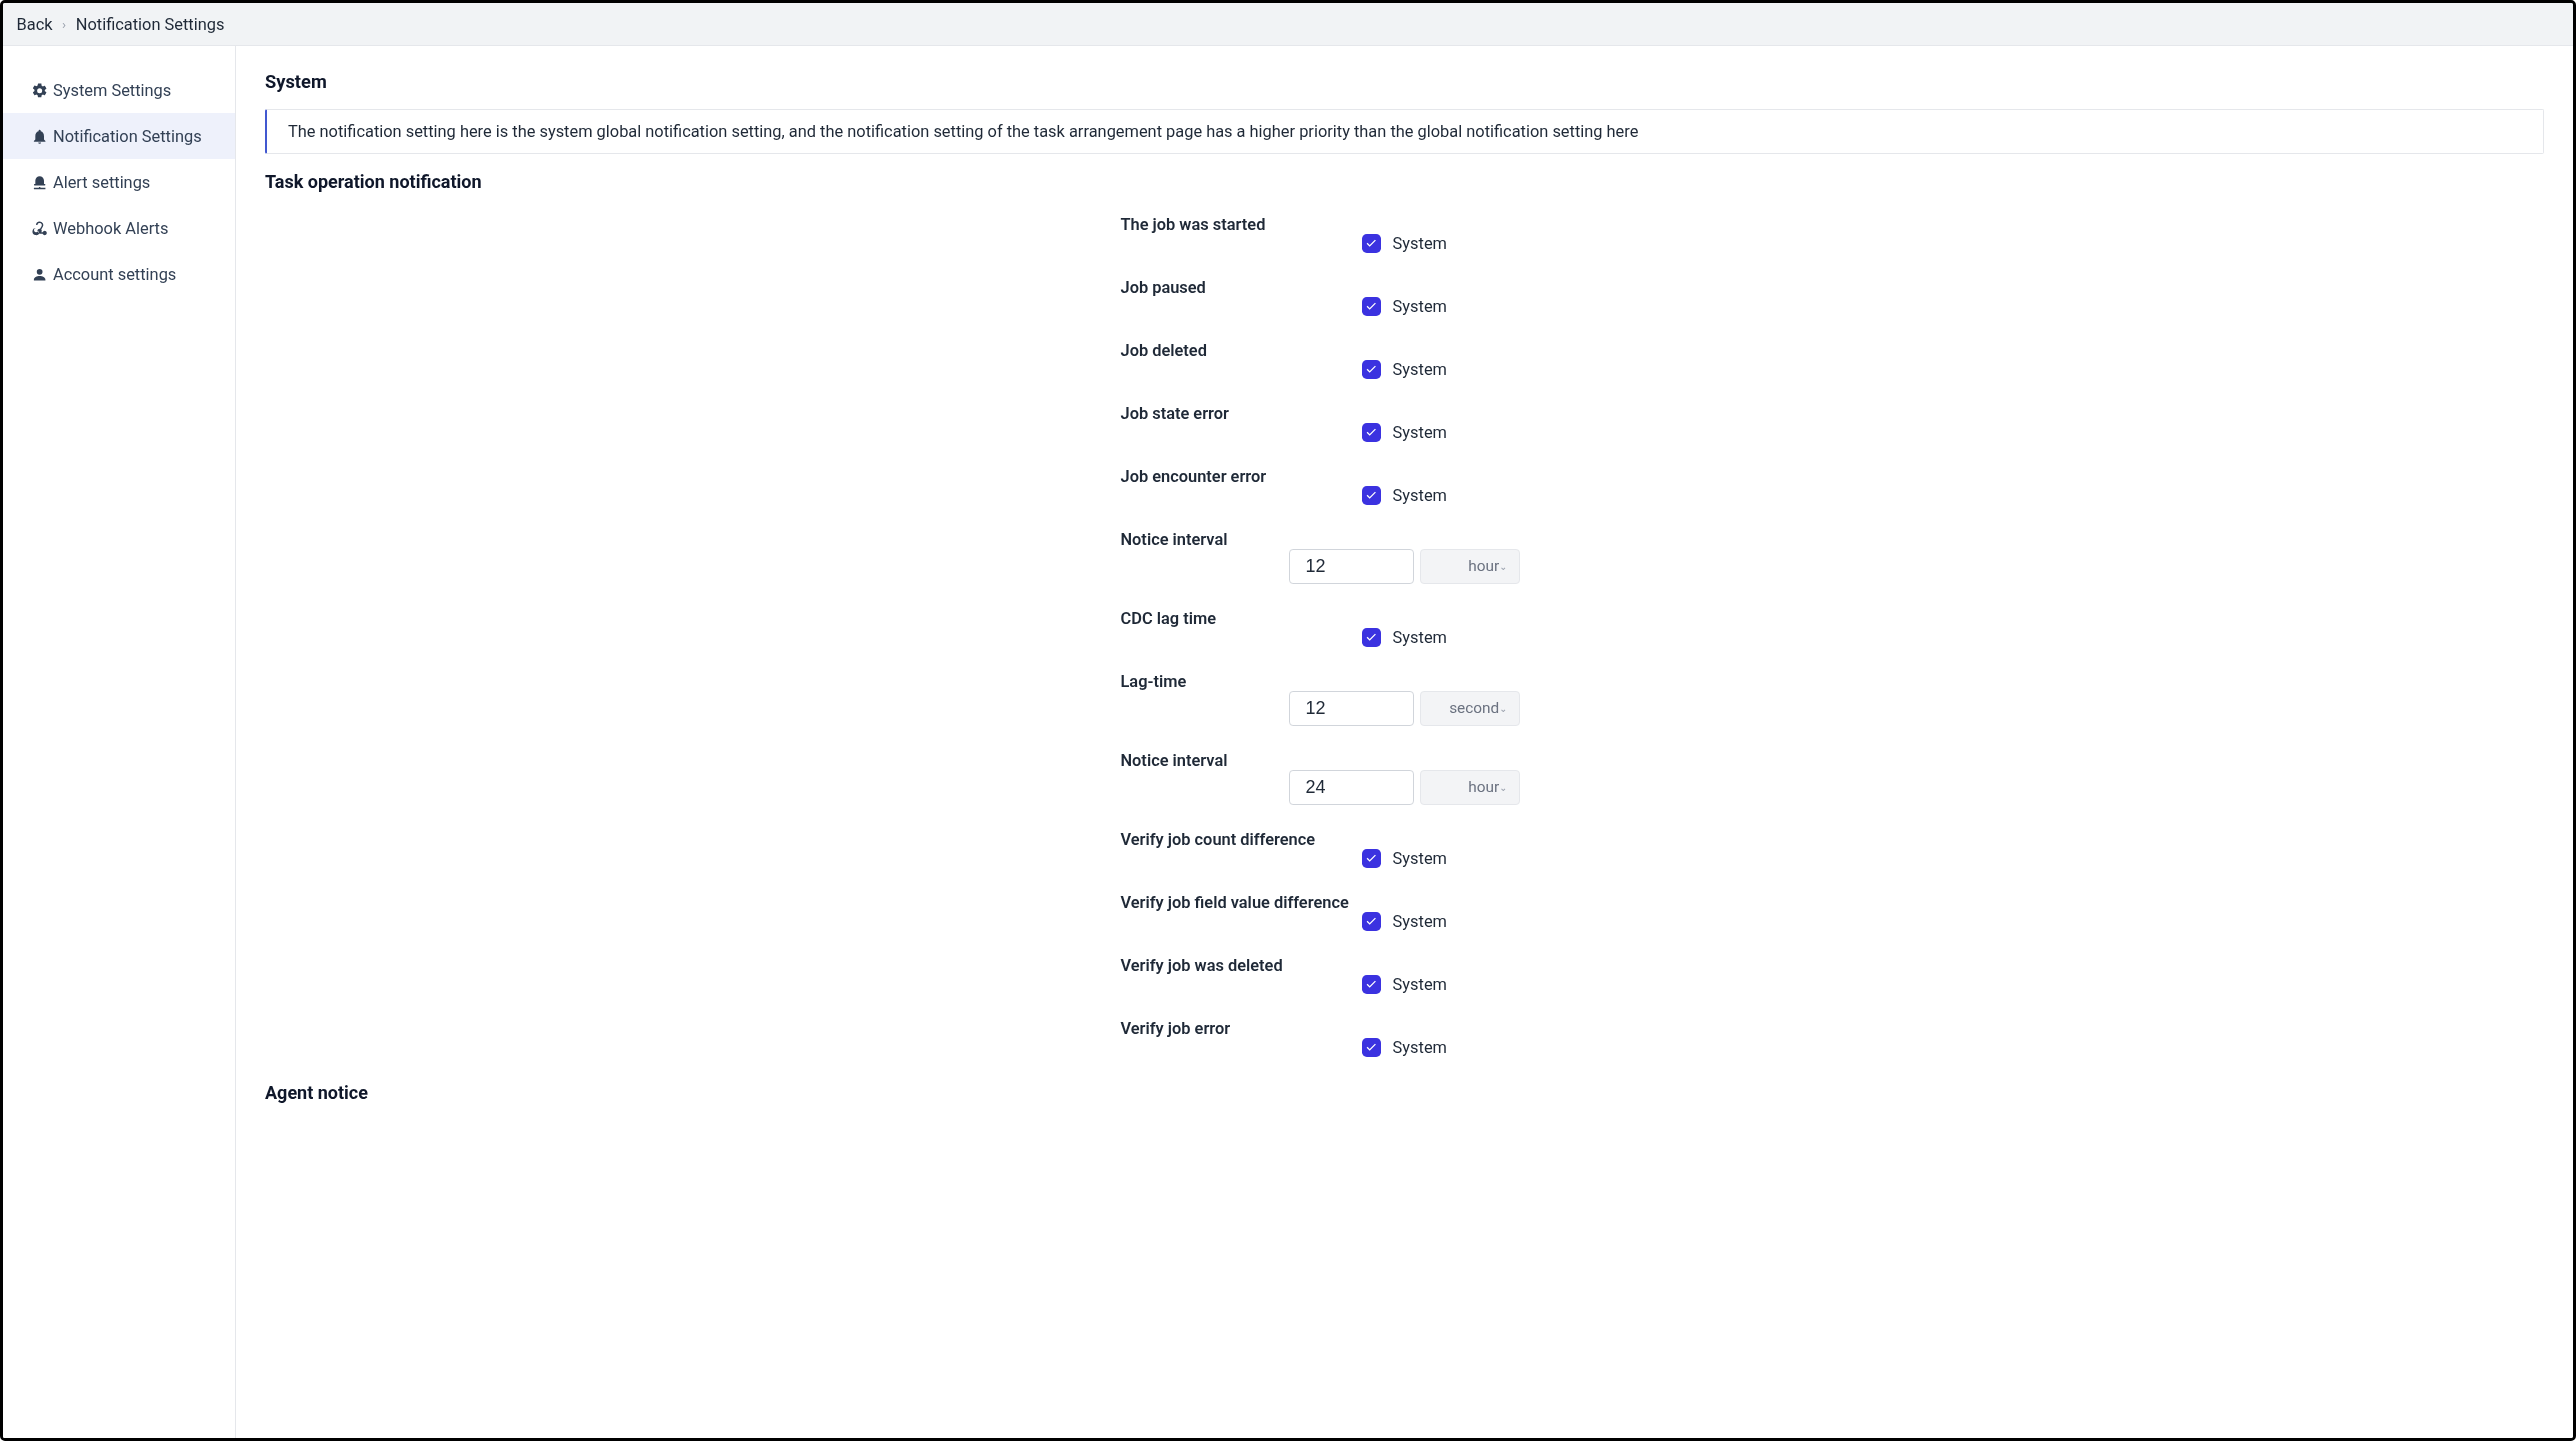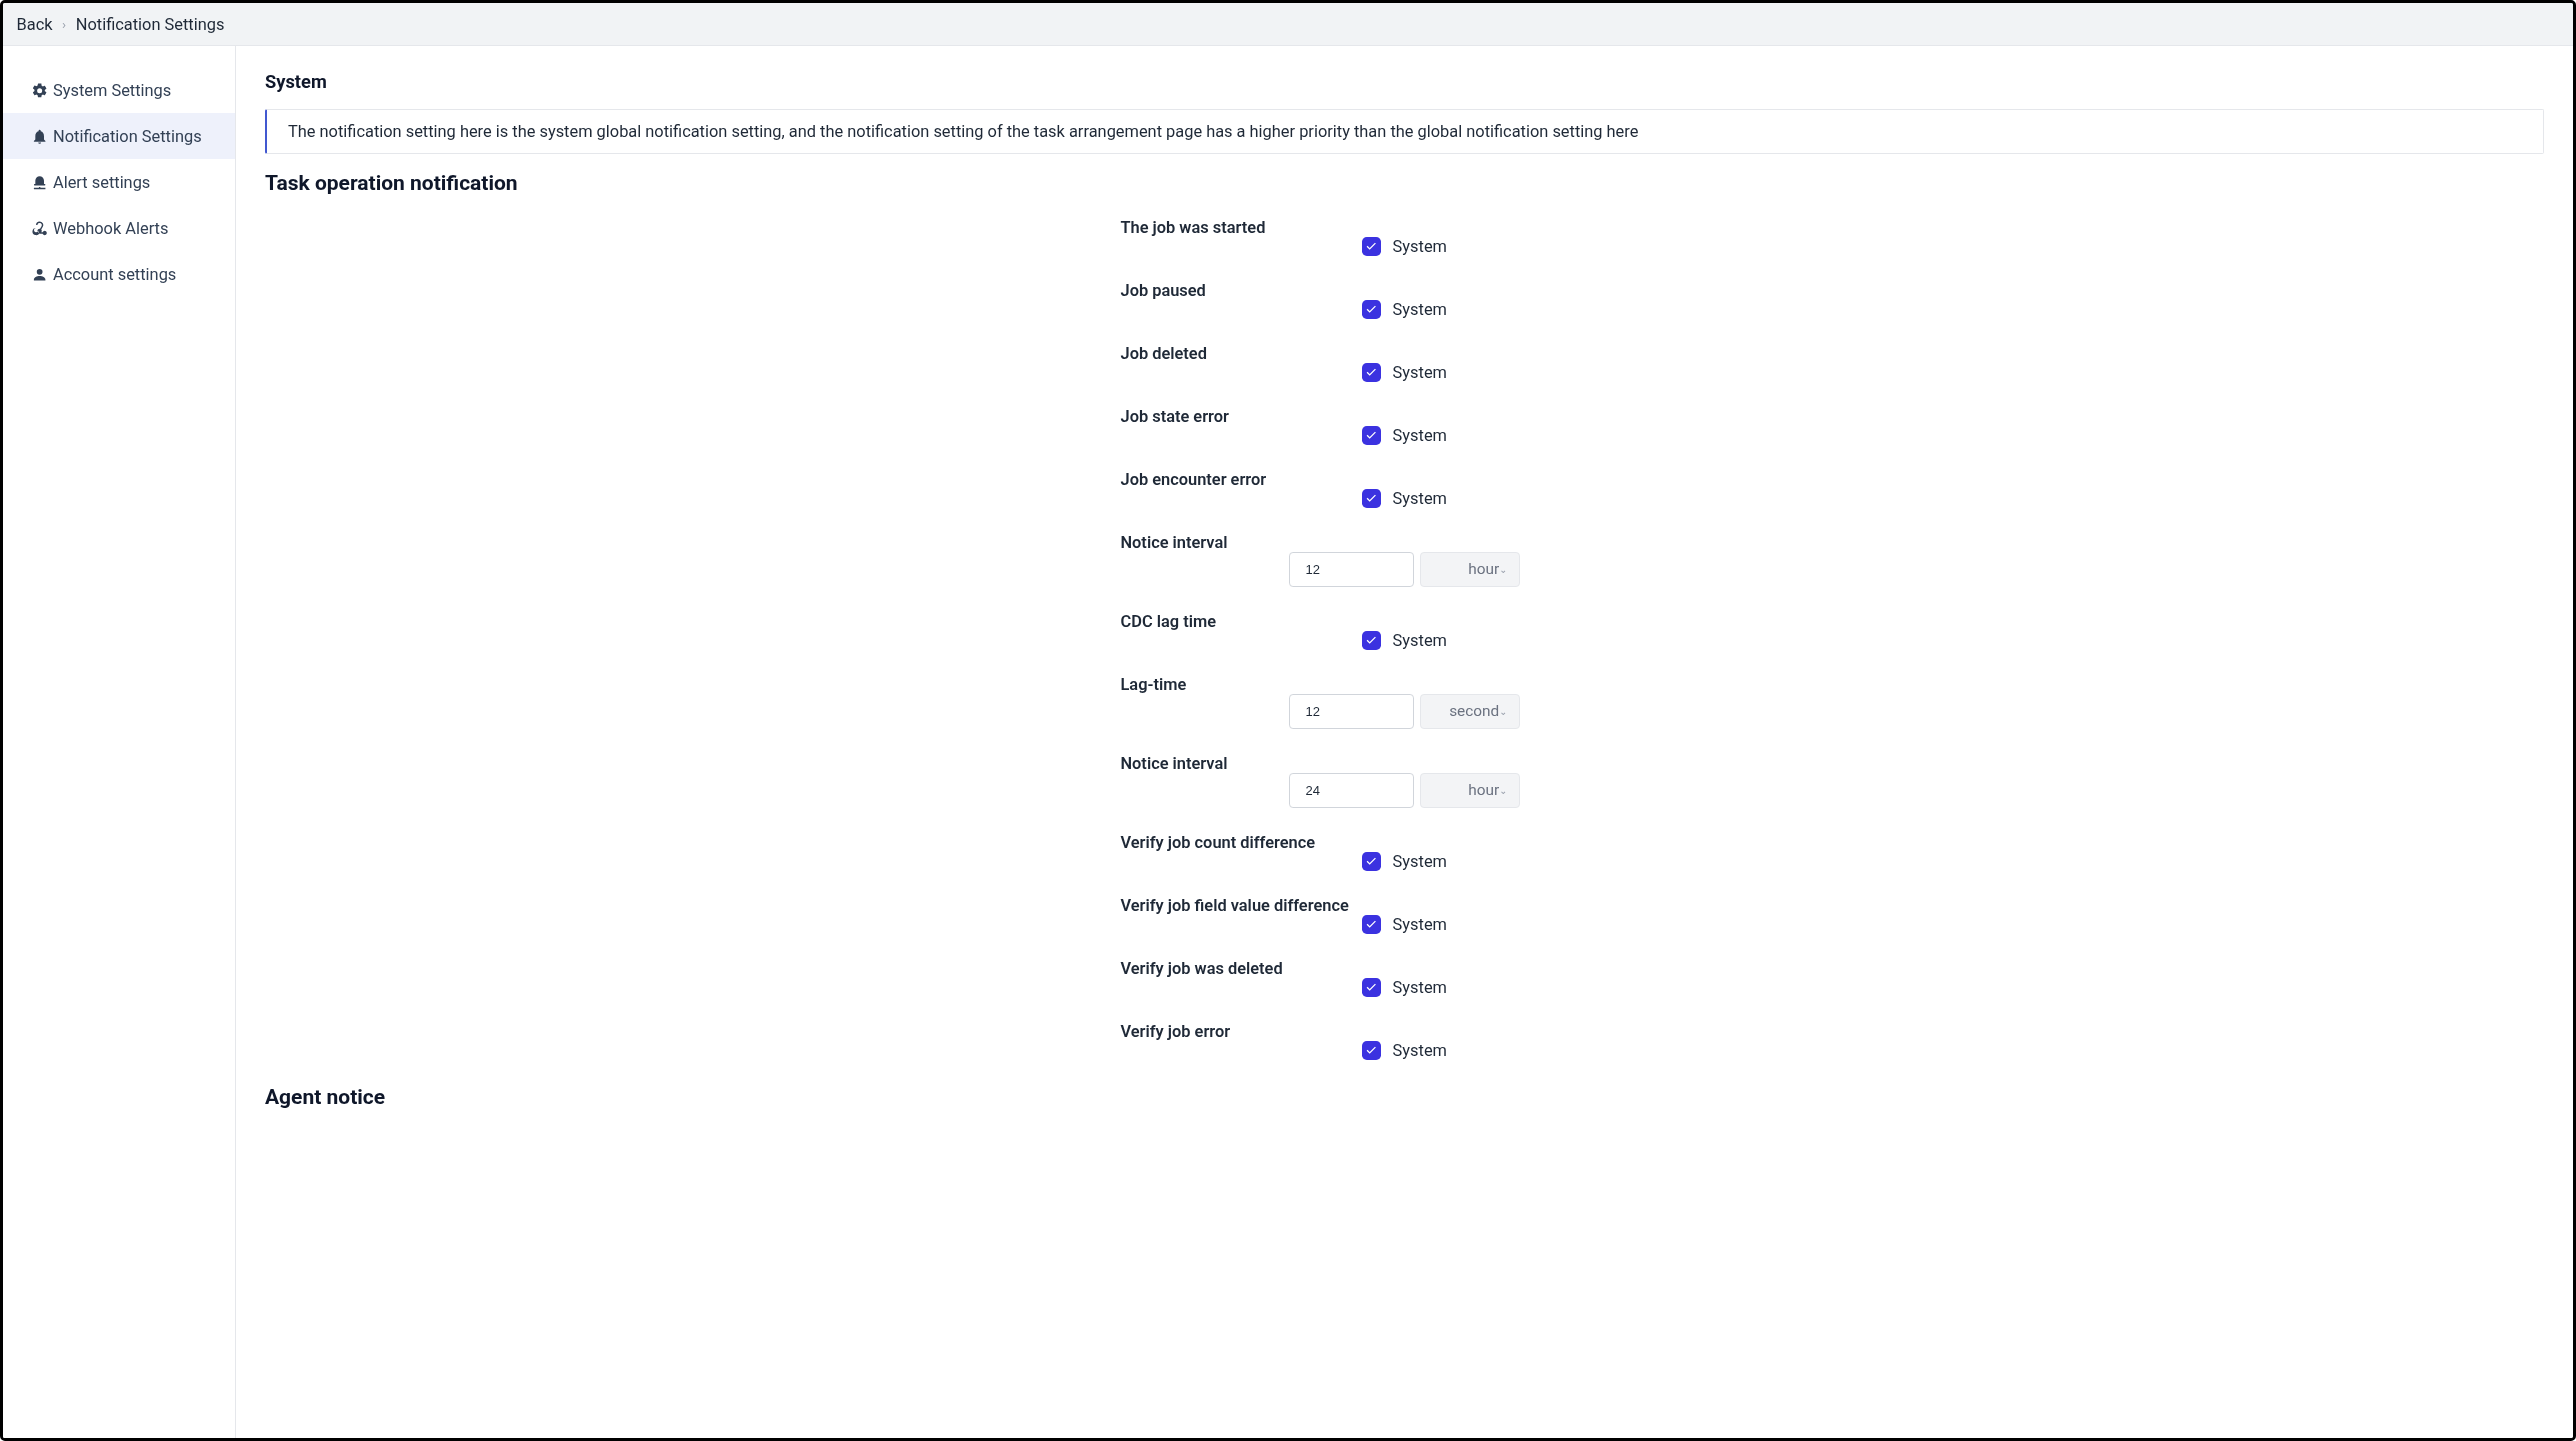--- a/index.html
+++ b/index.html
@@ -96,21 +96,21 @@
       border: 1px solid #e5e7eb;
       border-left: 2.9px solid #4158d0;
       border-radius: 1.9px;
       padding: 11.6px 21px;
       margin-bottom: 17.3px;
       color: #1f2937;
       font-size: 16.4px;
       background: #fff;
     }
     .sub-title {
-      font-size: 21px;
+      font-size: 18px;
       font-weight: 700;
       color: #0f172a;
       margin-bottom: 23px;
     }
     .form-row {
       display: flex;
       align-items: center;
       margin-bottom: 25px;
       flex-direction: column;
     }
@@ -151,21 +151,21 @@
     .input-group {
       display: flex;
       gap: 0;
     }
     .num-input {
       width: 125px;
       height: 35px;
       padding: 0 15.4px;
       border: 1px solid #d1d5db;
       border-radius: 3.9px;
-      font-size: 13px;
+      font-size: 18px;
       color: #1f2937;
       outline: none;
       background: #fff;
     }
     .unit-select {
       width: 100px;
       height: 35px;
       margin-left: 5.8px;
       padding: 0 11.6px;
       border: 1px solid #e5e7eb;

